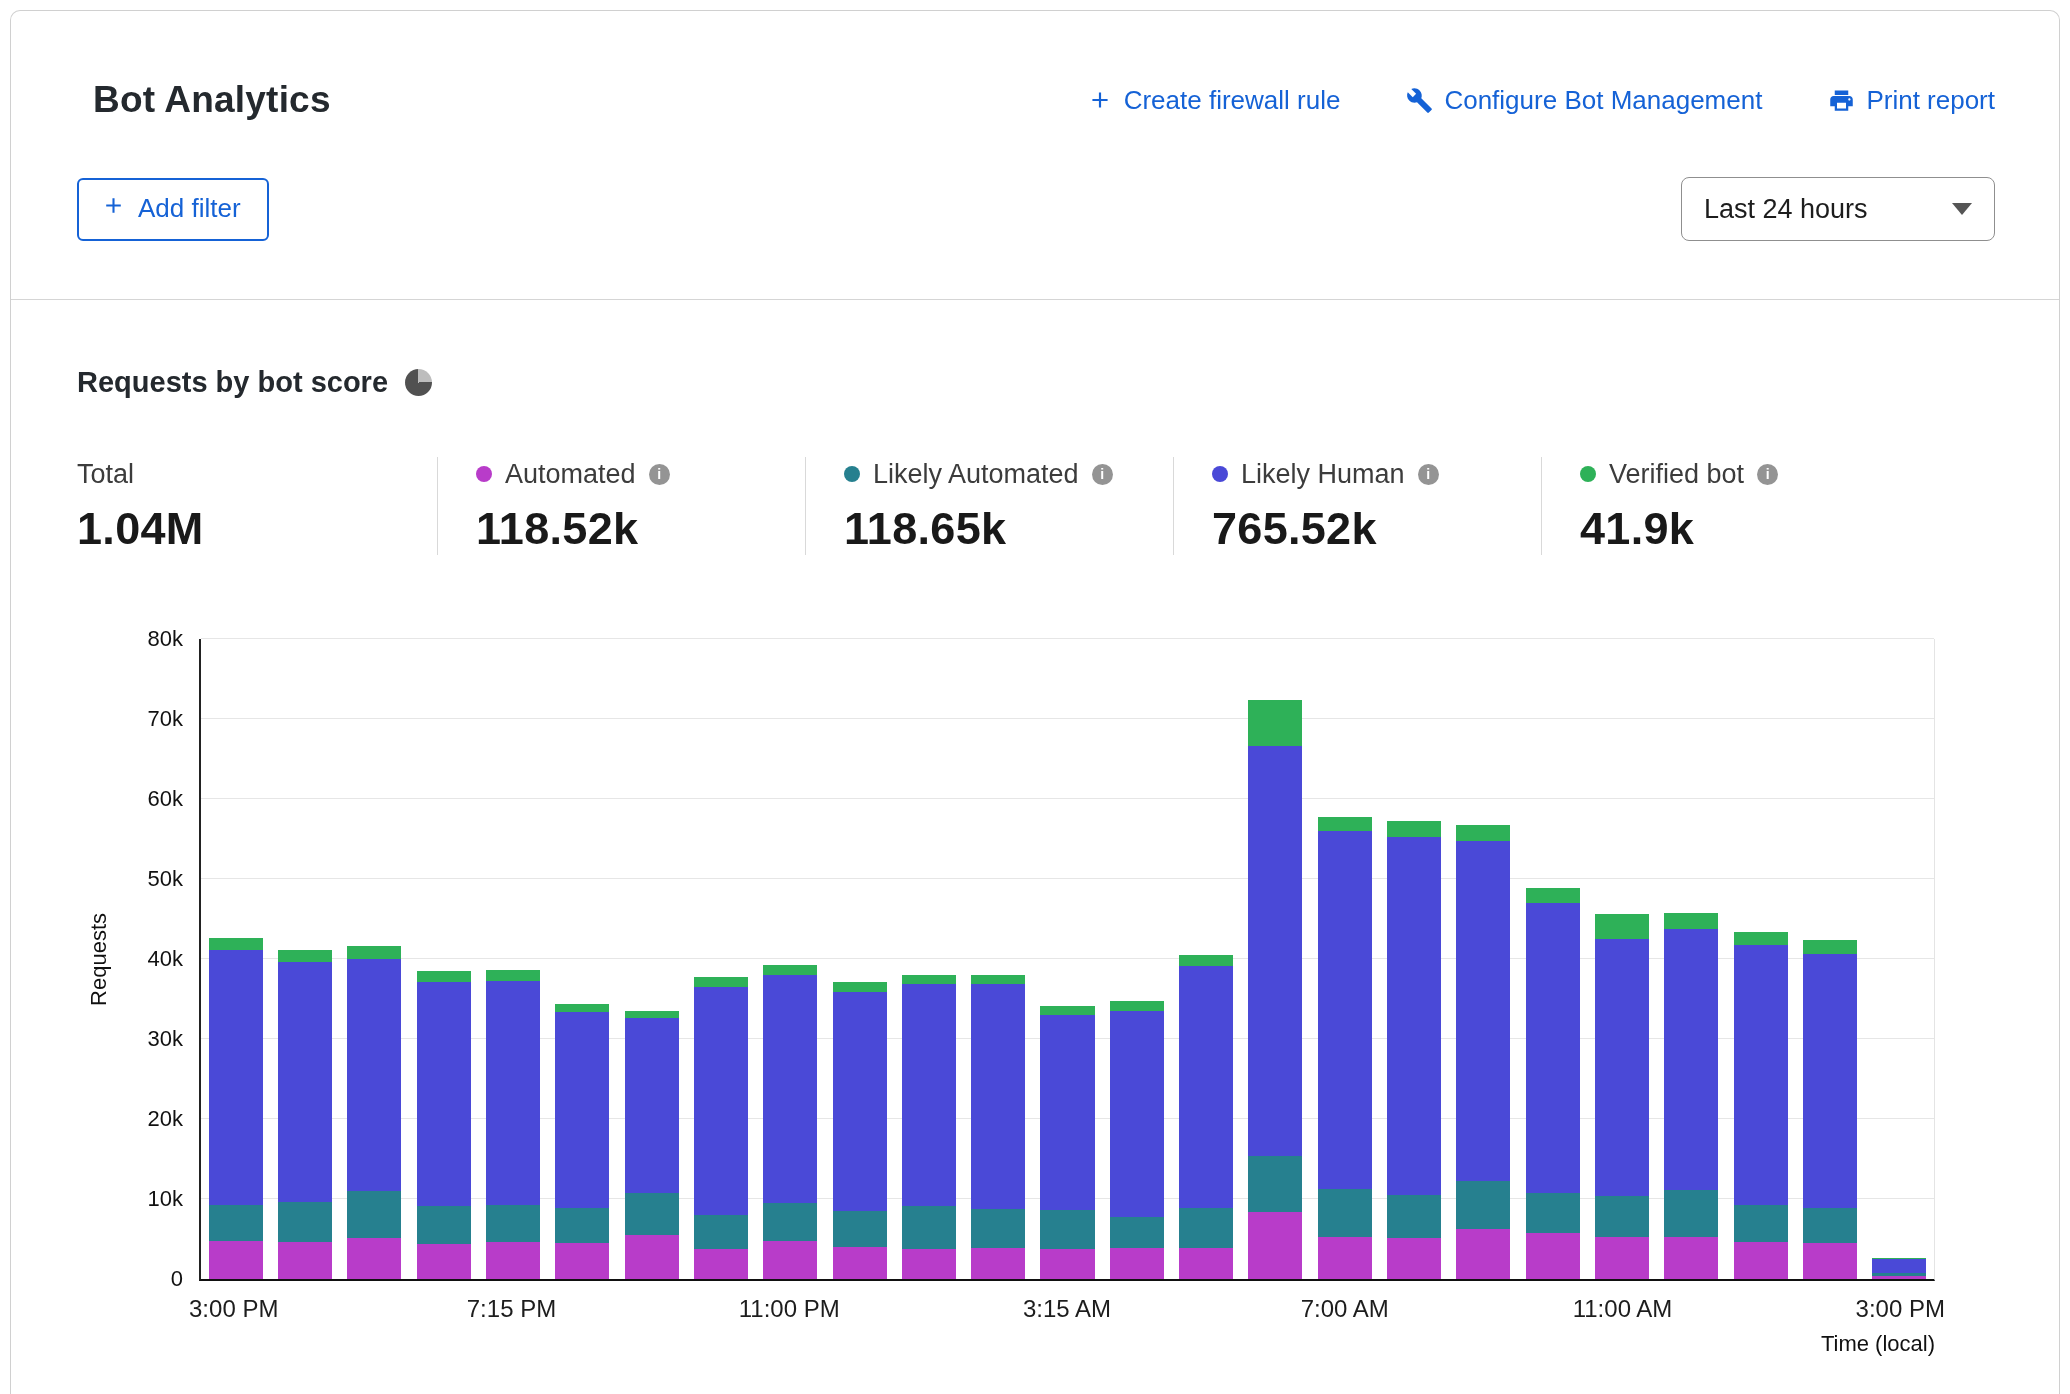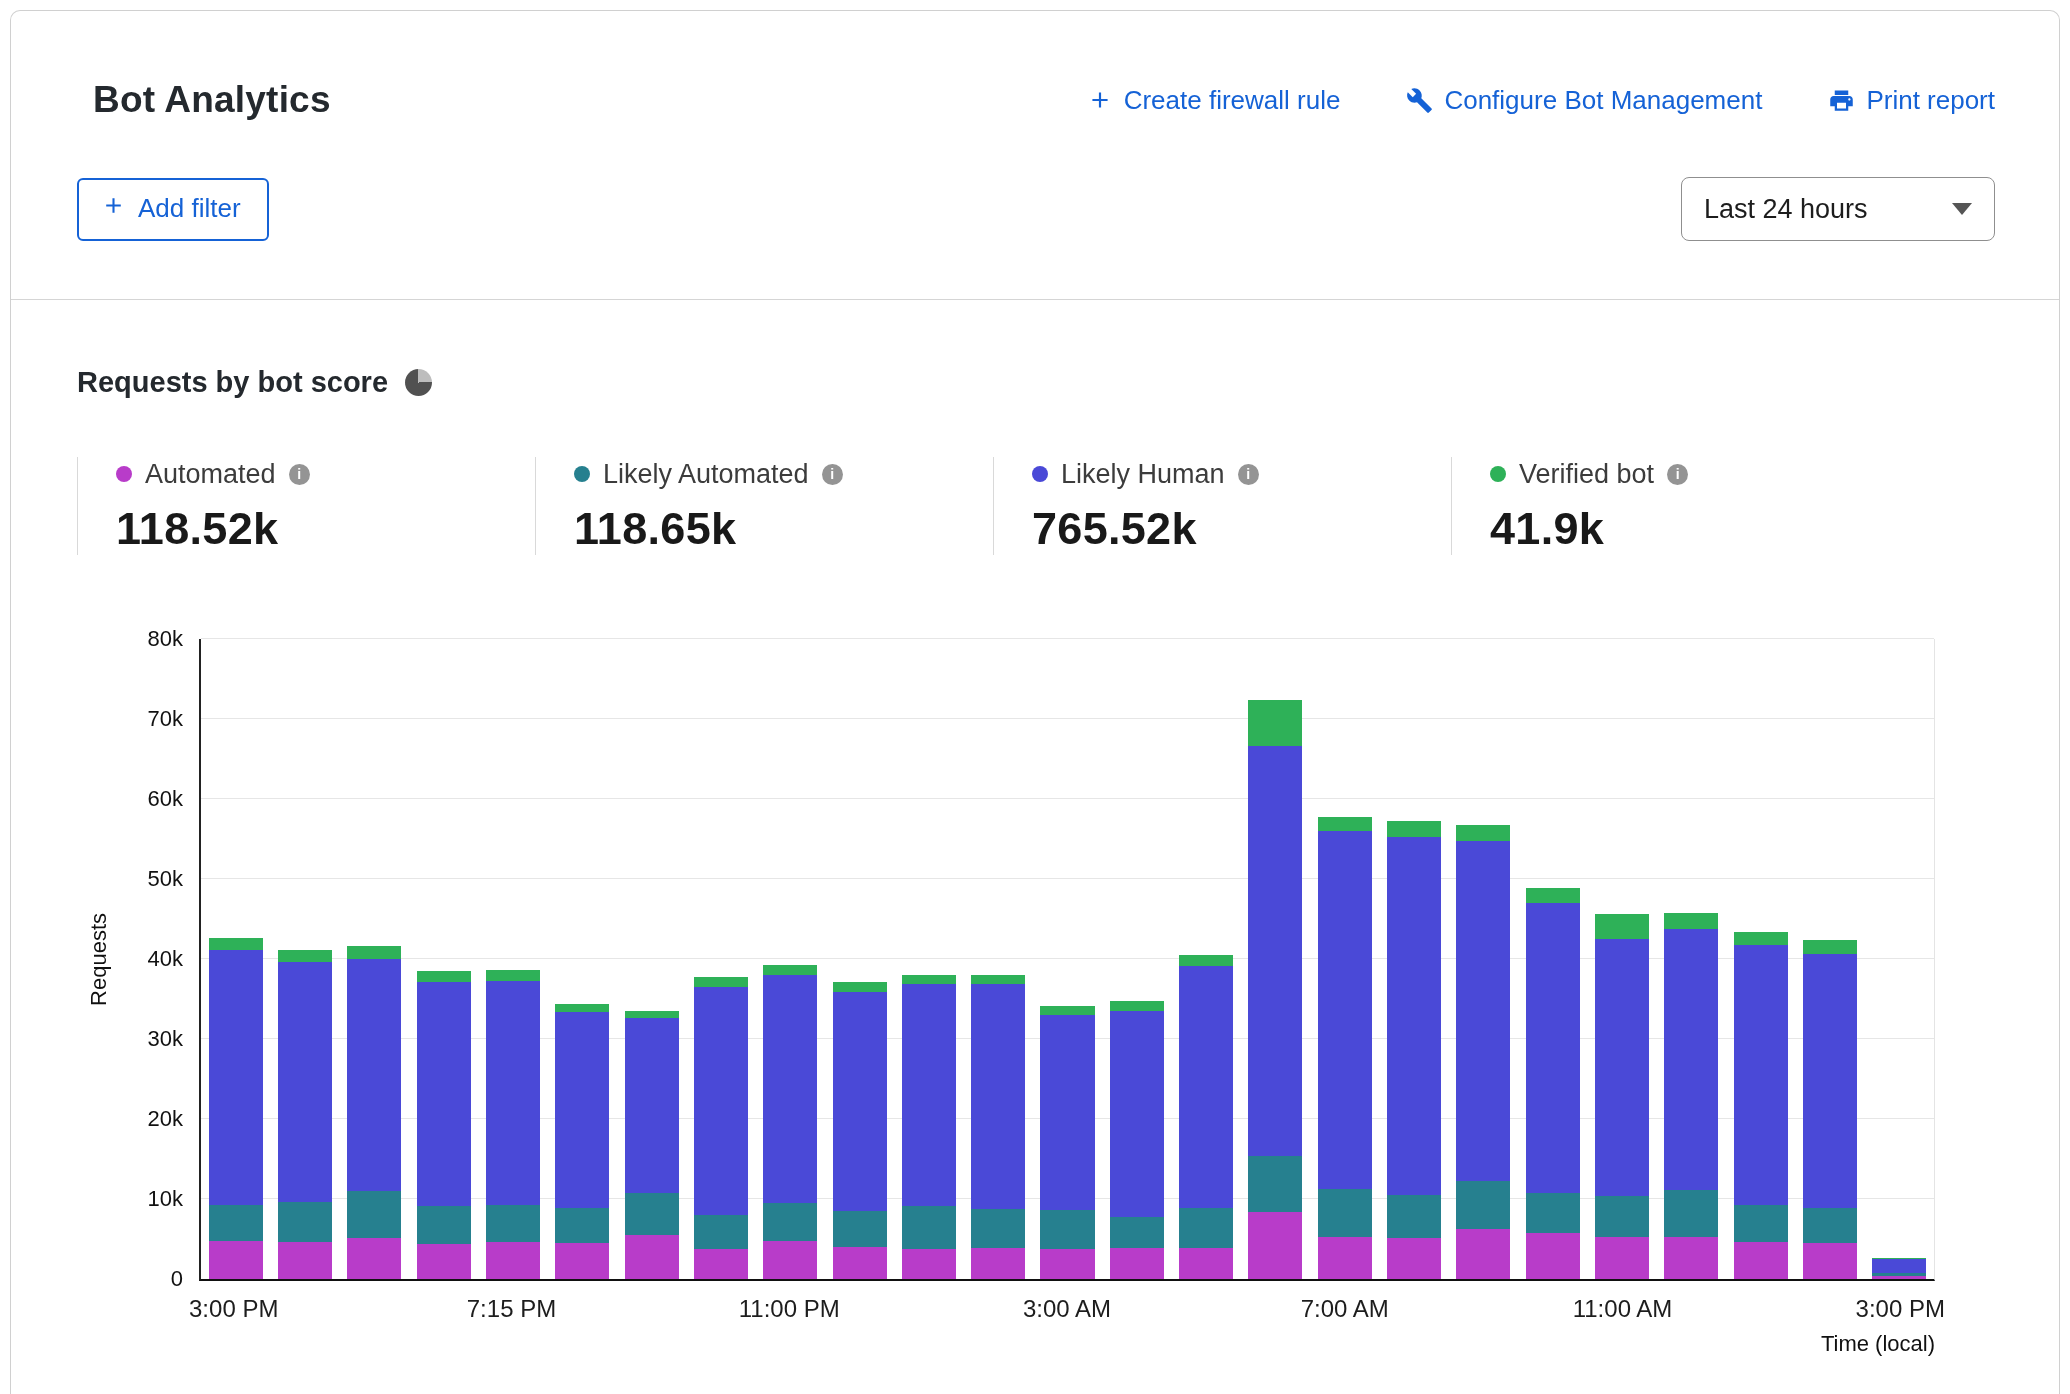--- a/index.html
+++ b/index.html
@@ -115,20 +115,26 @@
       </div>
     </div>
 
     <div class="content">
       <div class="sec-title-row">
         <span class="sec-title">Requests by bot score</span>
         <span class="pie-icon"></span>
       </div>
 
       <div class="stats">
+        <div class="stat stat-total">
+          <div class="stat-label-row">
+            <span>Total</span>
+          </div>
+          <div class="stat-value">1.04M</div>
+        </div>
 
         <div class="stat">
           <div class="stat-label-row">
             <span class="dot" style="background: rgb(184, 60, 201);"></span>
             <span>Automated</span>
             <span class="info-icon">i</span>
           </div>
           <div class="stat-value">118.52k</div>
         </div>
 
@@ -338,21 +344,21 @@
                 </div>
               </div>
           </div>
         </div>
         <div class="x-row">
           <div class="axis-spacer"></div>
           <div class="x-area" id="xarea">
               <div class="x-tick-label" style="left: 2%;">3:00 PM</div>
               <div class="x-tick-label" style="left: 18%;">7:15 PM</div>
               <div class="x-tick-label" style="left: 34%;">11:00 PM</div>
-              <div class="x-tick-label" style="left: 50%;">3:00 AM</div>
+              <div class="x-tick-label" style="left: 50%;">3:15 AM</div>
               <div class="x-tick-label" style="left: 66%;">7:00 AM</div>
               <div class="x-tick-label" style="left: 82%;">11:00 AM</div>
               <div class="x-tick-label" style="left: 98%;">3:00 PM</div>
             </div>
         </div>
         <div class="x-row">
           <div class="axis-spacer"></div>
           <div class="x-axis-title">Time (local)</div>
         </div>
       </div>

